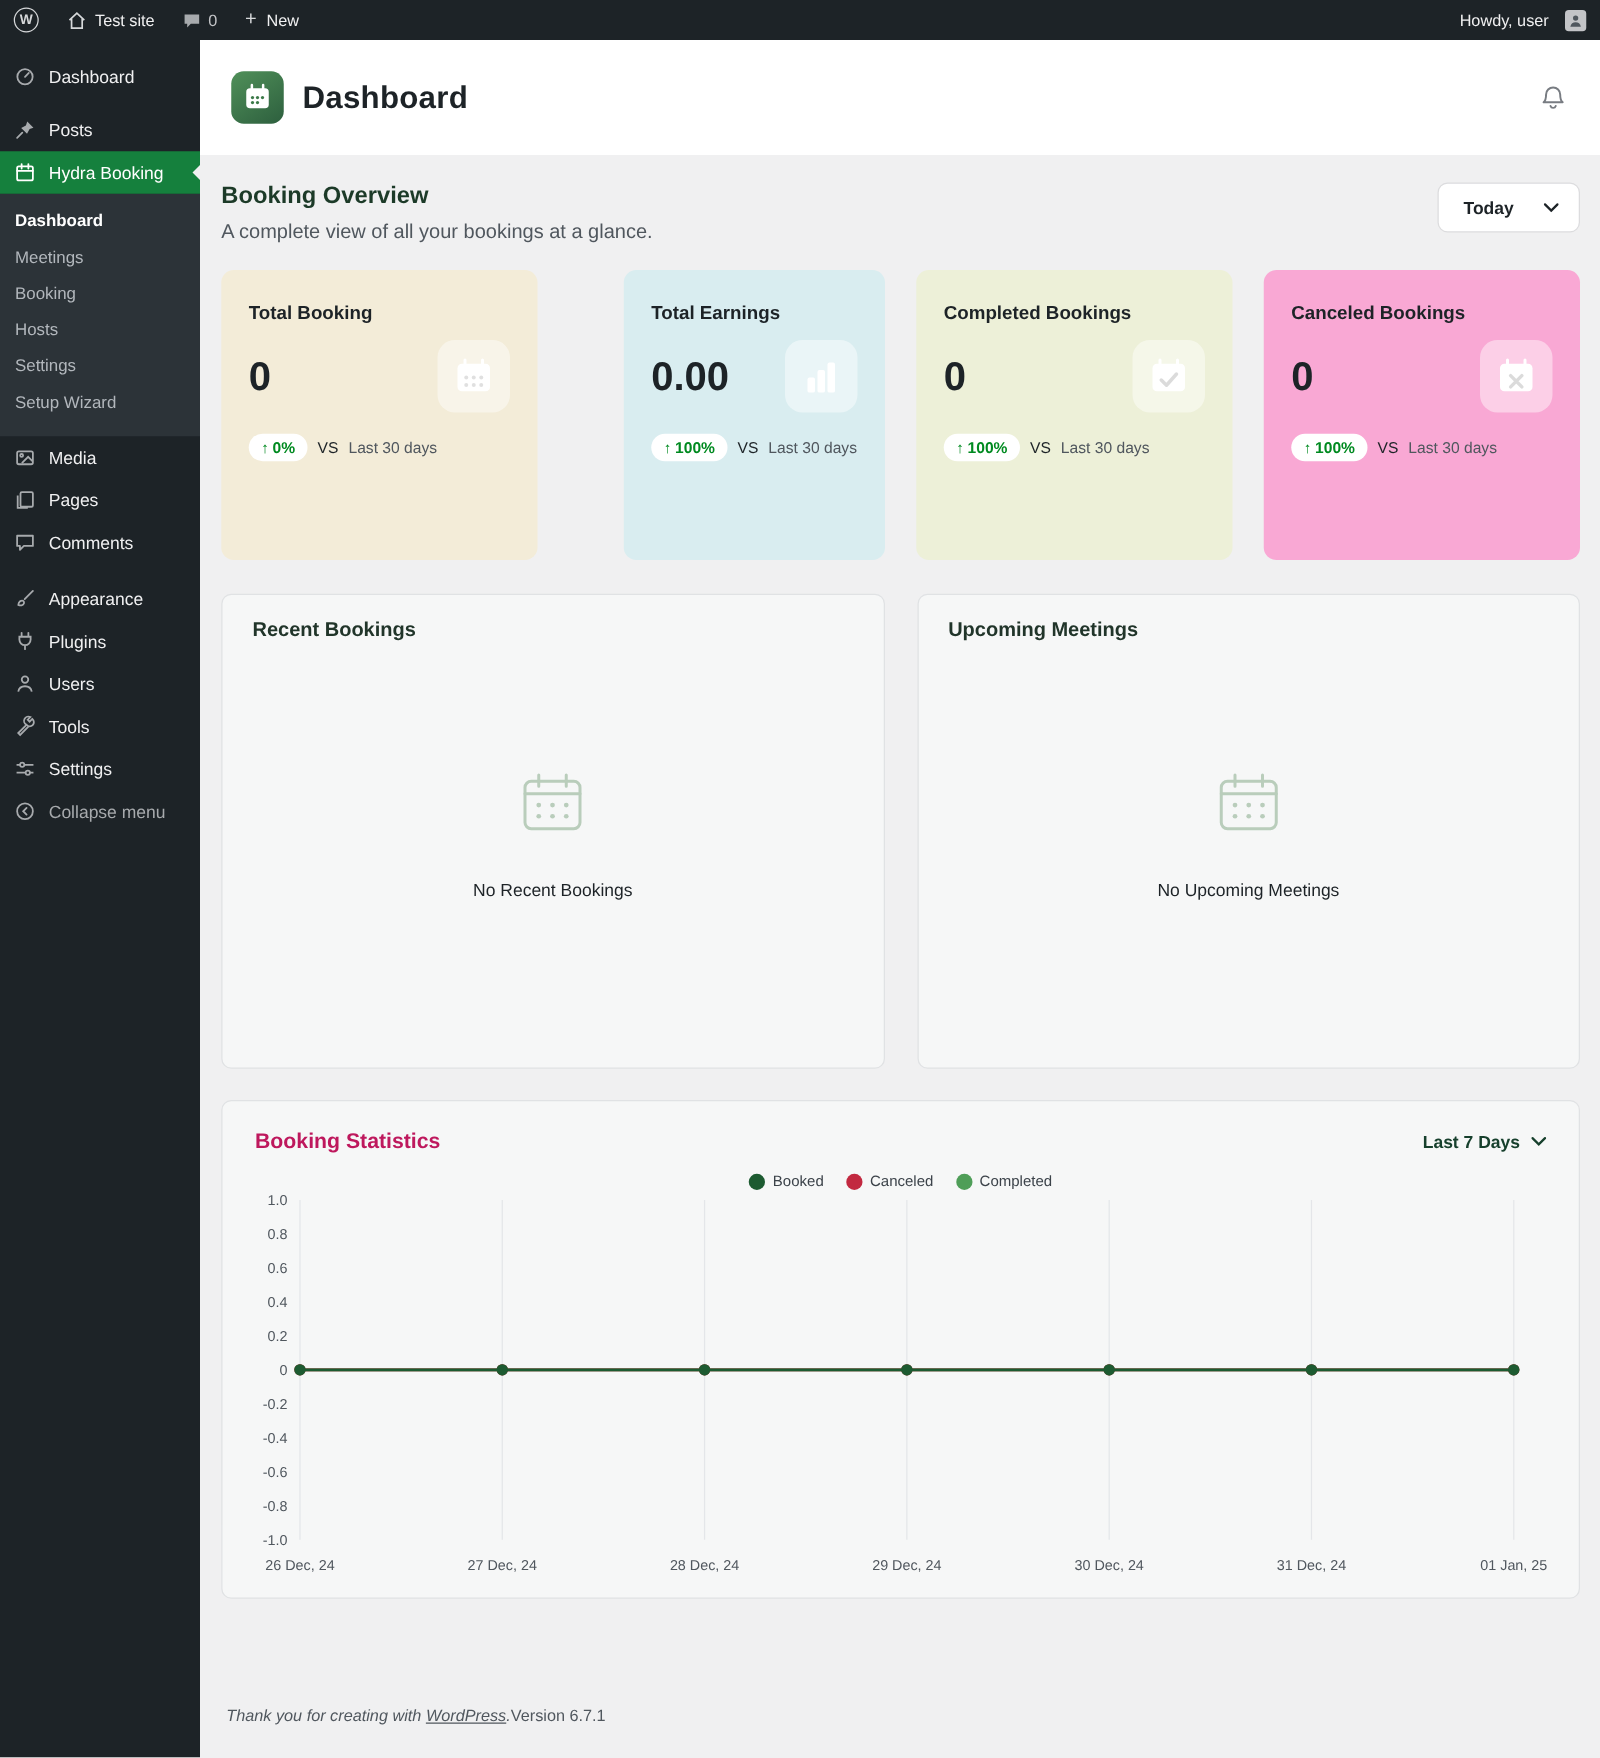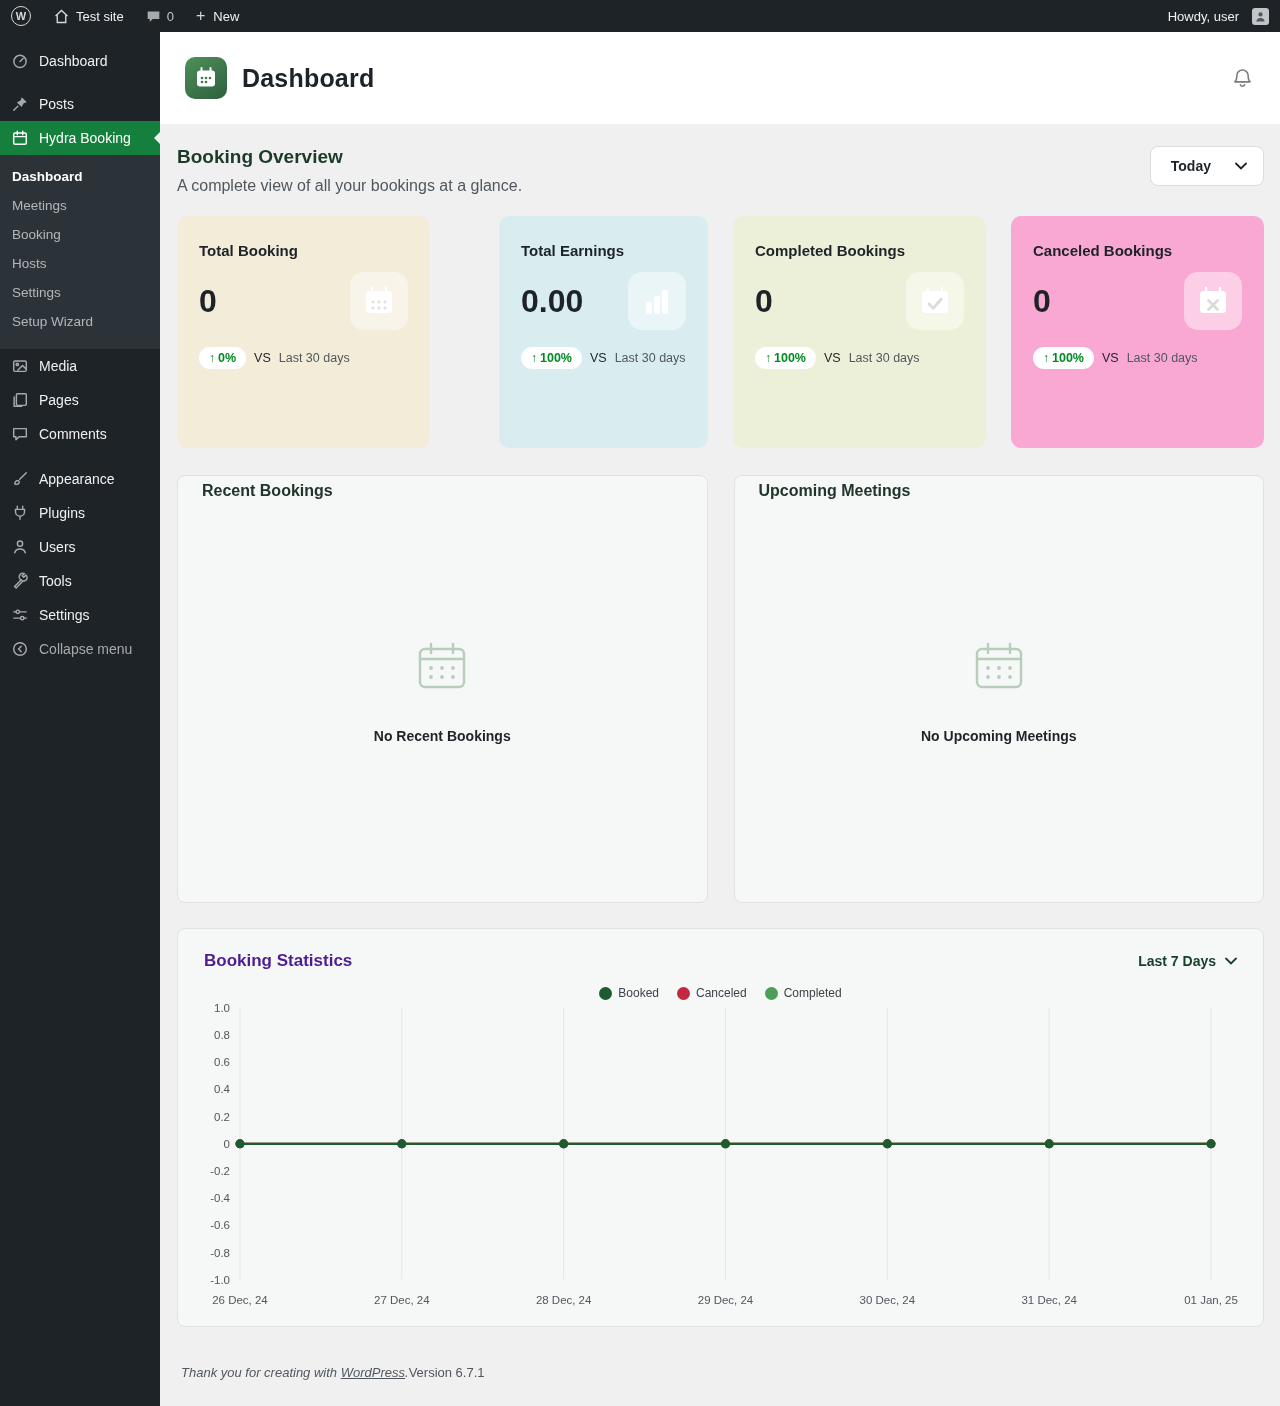--- a/index.html
+++ b/index.html
@@ -54,29 +54,29 @@
   .stat-value{font-size:32px;font-weight:700;color:#1d2327}
   .stat-icon{width:58px;height:58px;border-radius:14px;background:rgba(255,255,255,.45);display:grid;place-items:center}
   .stat-meta{display:flex;align-items:center;gap:8px;margin-top:17px;font-size:12.5px}
   .delta-pill{background:#fff;border-radius:999px;padding:4px 10px;color:#008a20;font-weight:700;display:inline-flex;align-items:center;gap:3px}
   .delta-arrow{font-size:12px;line-height:1}
   .vs-label{color:#1d2327}
   .period-label{color:#50575e}
 
   
   .panels{display:grid;grid-template-columns:1fr 1fr;gap:26px;margin-bottom:25px}
-  .panel{background:#f6f7f7;border:1px solid #e0e2e4;border-radius:8px;height:428px;padding:6px 24px;display:flex;flex-direction:column}
+  .panel{background:#f6f7f7;border:1px solid #e0e2e4;border-radius:8px;height:380px;padding:20px 24px;display:flex;flex-direction:column}
   .panel-title{font-size:16px;font-weight:700;color:#21352a}
   .empty-state{flex:1;display:flex;flex-direction:column;align-items:center;justify-content:center;gap:32px;padding-bottom:14px}
-  .empty-text{font-size:14px;font-weight:700;color:#1d2327}
+  .empty-text{font-size:14px;font-weight:400;color:#1d2327}
 
   
   .stats-panel{background:#f6f7f7;border:1px solid #e0e2e4;border-radius:8px;padding:22px 20px 16px}
   .stats-head{display:flex;justify-content:space-between;align-items:center;padding:0 6px}
-  .stats-title{font-size:17px;font-weight:700;color:#4c1d95}
+  .stats-title{font-size:17px;font-weight:700;color:#be185d}
   .stats-filter{display:flex;align-items:center;gap:9px;font-size:14px;font-weight:700;color:#17402d;cursor:pointer}
   .legend{display:flex;justify-content:center;gap:18px;margin:15px 0 2px}
   .legend-item{display:flex;align-items:center;gap:6px;font-size:12px;color:#3c434a}
   .legend-dot{width:13px;height:13px;border-radius:50%}
   #stats-chart{width:100%;display:block}
   svg text{font-family:"Liberation Sans",sans-serif}
 
   
   .footer{display:flex;justify-content:flex-start;align-items:center;padding:20px 21px 26px;font-size:13px;color:#50575e}
   .footer-left{font-style:italic}

